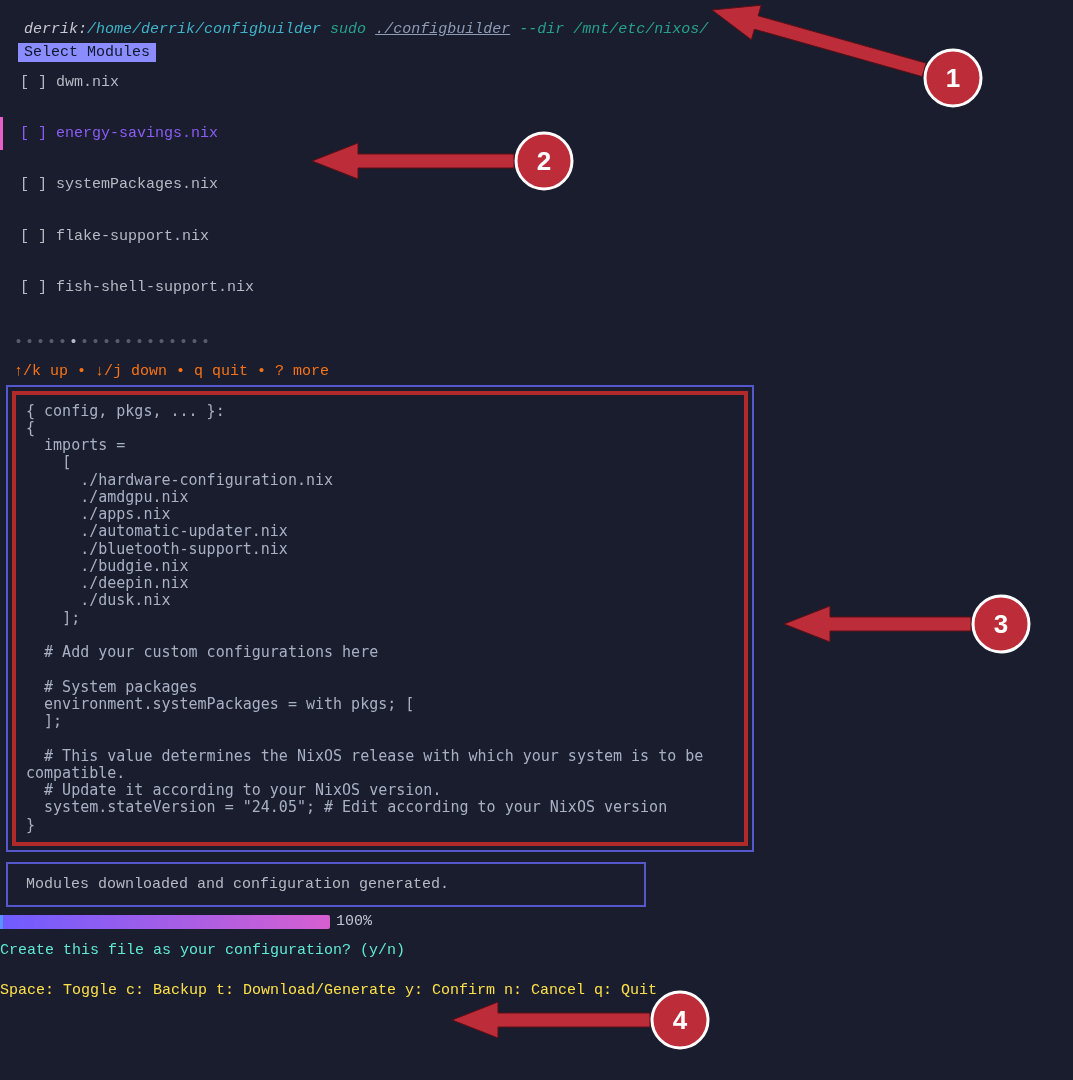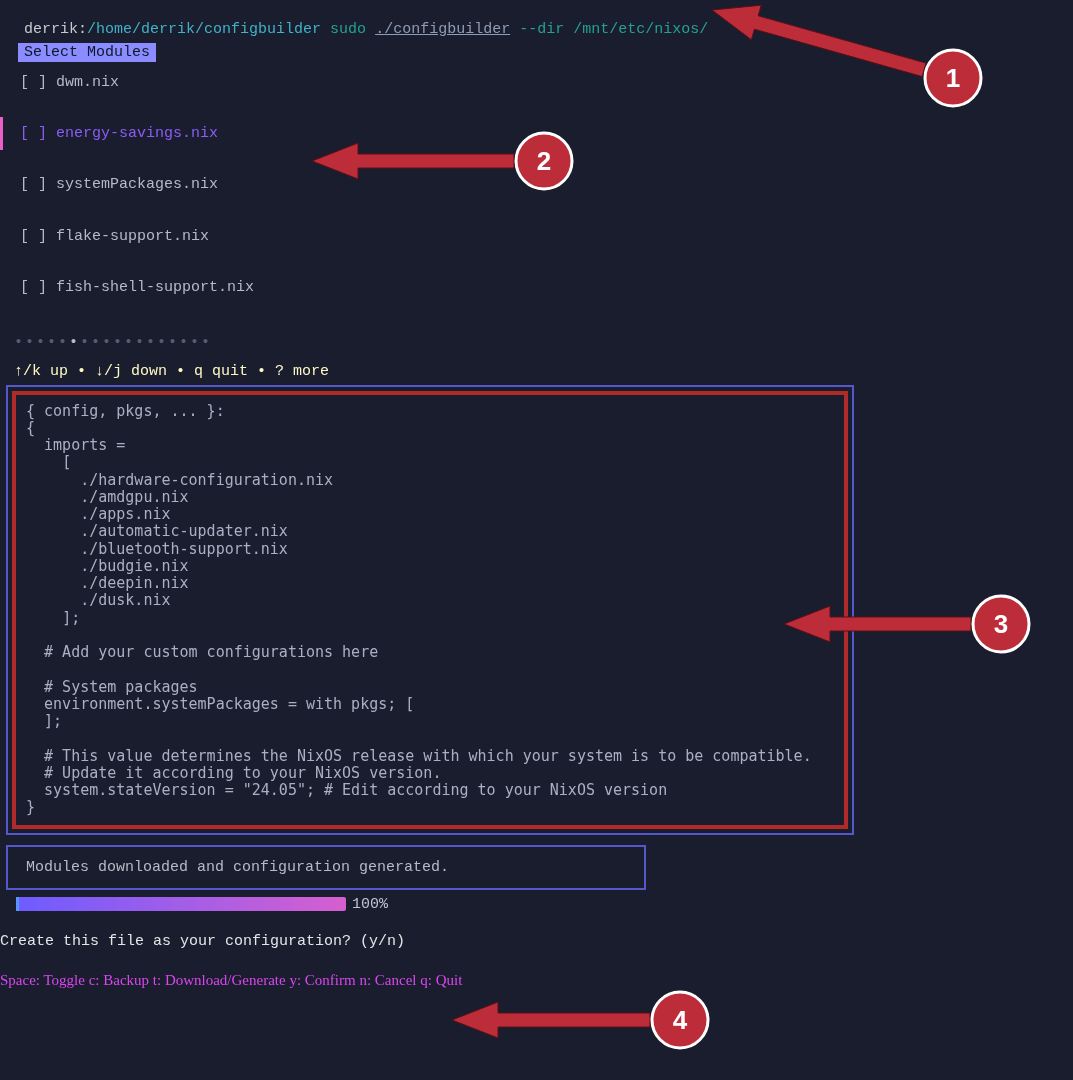--- a/index.html
+++ b/index.html
@@ -7,47 +7,47 @@
     background: #1a1d2e;
     color: #c0c4d0;
     font-family: "Consolas", "Monaco", "Courier New", monospace;
     font-size: 15px;
     line-height: 1.15;
     width: 1073px;
     height: 1080px;
     overflow: hidden;
     position: relative;
   }
-  .prompt-line { padding: 4px 24px 2px 6px; white-space: pre; }
+  .prompt-line { padding: 4px 24px 2px 6px; white-space: pre; font-style: italic; }
   .user { color: #c7c9d1; }
   .path { color: #3fb3c7; }
   .sudo { color: #25a18e; }
   .exe { color: #8e9cb5; text-decoration: underline; }
   .args { color: #25a18e; }
   .title-bar { margin: 2px 0 2px 18px; }
   .title-hl { background: #8a8cff; color: #0f172a; padding: 1px 6px; display: inline-block; }
   .module-list { padding: 2px 16px 6px 6px; }
   .module-row { padding: 8px 0 8px 14px; white-space: pre; color: #b5bac5; margin-bottom: 18px;}
   .module-row.selected { color: #8b5cf6; position: relative; }
   .module-row.selected::before {
     content: ""; position: absolute; left: -6px; top: 0; bottom: 0;
     width: 3px; background: #e75fc7;
   }
   .dots-row { color: #585c70; margin: 6px 14px 12px 14px; letter-spacing: 2px; }
   .dots-row .active { color: #b5bac5; }
-  .hints { color: #fef9c3; margin: 0 14px 4px 14px; }
-  .preview-outer { border: 2px solid #5558cc; margin: 4px 6px 10px 6px; width: 848px; padding: 4px; }
+  .hints { color: #f97316; margin: 0 14px 4px 14px; }
+  .preview-outer { border: 2px solid #5558cc; margin: 4px 6px 10px 6px; width: 748px; padding: 4px; }
   .preview-inner { border: 4px solid #b02a2a; padding: 8px 10px; }
   .code { white-space: pre-wrap; color: #a9b0c4; font-size: 15px; line-height: 1.15; }
   .status-box { border: 2px solid #5558cc; margin: 8px 6px 6px 6px; width: 640px; padding: 12px 18px; color: #b5bac5; }
-  .progress-wrap { margin: 6px 0 20px 0; display: flex; align-items: center; padding-left: 16px; }
+  .progress-wrap { margin: 6px 0 12px 0; display: flex; align-items: center; }
   .progress-bar { width: 330px; height: 14px; background: linear-gradient(90deg, #6f5cff 0%, #d65fd0 100%); border-left: 3px solid #5a93ff; border-top-right-radius:2px; border-bottom-right-radius:2px; }
   .progress-label { margin-left: 6px; color: #c0c4d0; }
-  .confirm-line { color: #e5e5e5; margin: 2px 12px 10px 0; }
-  .footer-hints { color: #d946ef; margin-top: 22px; font-family: Liberation Serif, serif; }
+  .confirm-line { color: #5eead4; margin: 2px 12px 10px 0; }
+  .footer-hints { color: #fde047; margin-top: 22px; }
   .arrow { position: absolute; pointer-events: none; }
   .arrow svg { display: block; }
   .badge { fill: #bd2d39; stroke: #fff; stroke-width: 3; }
   .badge-text { fill: #fff; font-family: sans-serif; font-weight: 700; font-size: 26px; }
 </style>
 </head>
 <body>
 
 <div class="prompt-line">
   <span class="user">derrik:</span><span class="path">/home/derrik/configbuilder</span> <span class="sudo">sudo</span> <span class="exe">./configbuilder</span> <span class="args">--dir /mnt/etc/nixos/</span>

